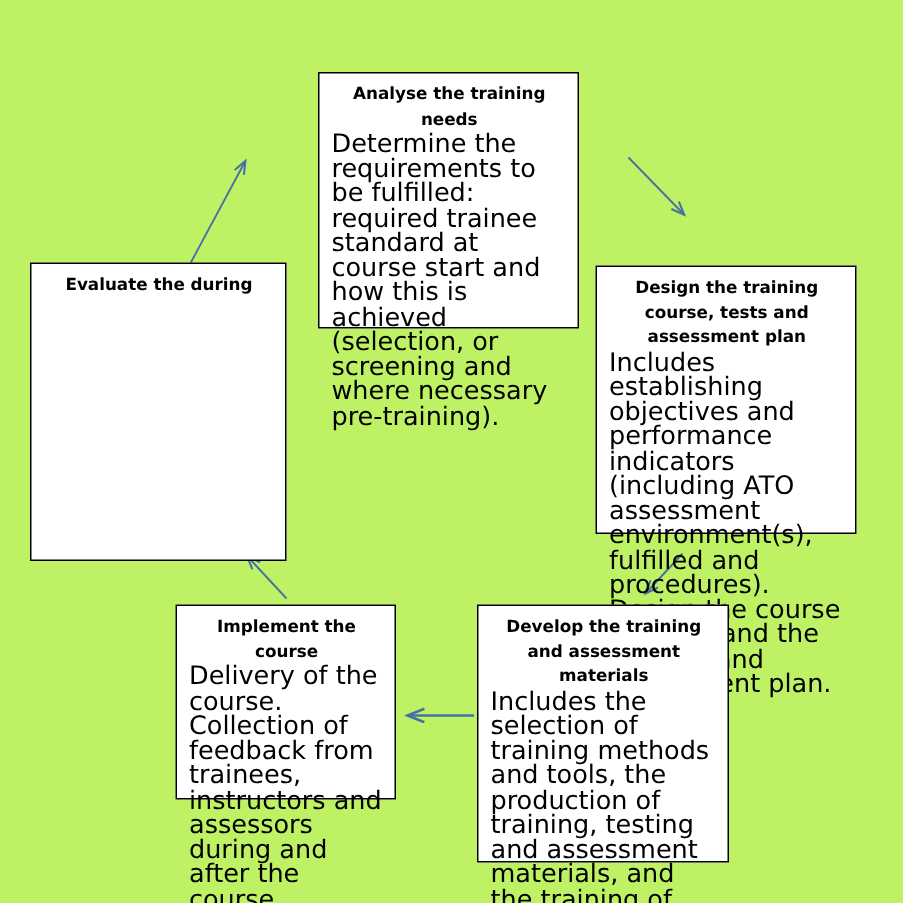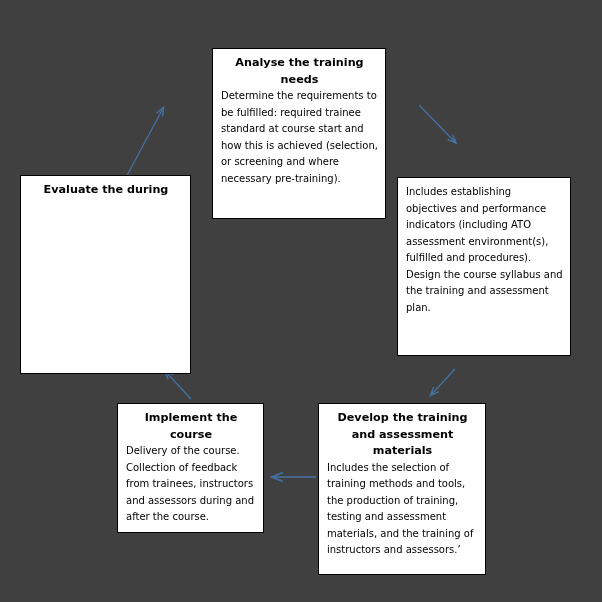--- a/index.html
+++ b/index.html
@@ -11,39 +11,39 @@
     height: 602px;
     background: #ffffff;
     font-family: "DejaVu Sans", "Liberation Sans", sans-serif;
     color: #000000;
     overflow: hidden;
   }
   #canvas {
     position: relative;
     width: 602px;
     height: 602px;
-    background: #404040;
+    background: #bef264;
   }
   .node {
     position: absolute;
     box-sizing: border-box;
     border: 1px solid #000000;
     background: #ffffff;
     padding: 6px 7px 6px 8px;
   }
   .node-title {
     font-weight: bold;
     font-size: 11.2px;
     line-height: 16.5px;
     text-align: center;
     margin: 0 0 0 0;
     white-space: pre-line;
   }
   .node-body {
-    font-size: 10px;
+    font-size: 17px;
     line-height: 16.5px;
     text-align: left;
     margin: 0;
     white-space: pre-line;
   }
   #arrow-layer {
     position: absolute;
     left: 0;
     top: 0;
     width: 602px;
@@ -80,20 +80,21 @@
 
     <line x1="191" y1="399" x2="165" y2="371" stroke="#4472a4" stroke-width="1.25" marker-end="url(#ah)"></line>
   </svg>
 
   <div class="node" id="node-analyse">
     <div class="node-title">Analyse the training needs</div>
     <div class="node-body">Determine the requirements to be fulfilled: required trainee standard at course start and how this is achieved (selection, or screening and where necessary pre-training).</div>
   </div>
 
   <div class="node" id="node-design">
+    <div class="node-title">Design the training course, tests and assessment plan</div>
     <div class="node-body">Includes establishing objectives and performance indicators (including ATO assessment environment(s), fulfilled and procedures). Design the course syllabus and the training and assessment plan.</div>
   </div>
 
   <div class="node" id="node-implement">
     <div class="node-title">Implement the course</div>
     <div class="node-body">Delivery of the course. Collection of feedback from trainees, instructors and assessors during and after the course.</div>
   </div>
 
   <div class="node" id="node-develop">
     <div class="node-title">Develop the training and assessment materials</div>

